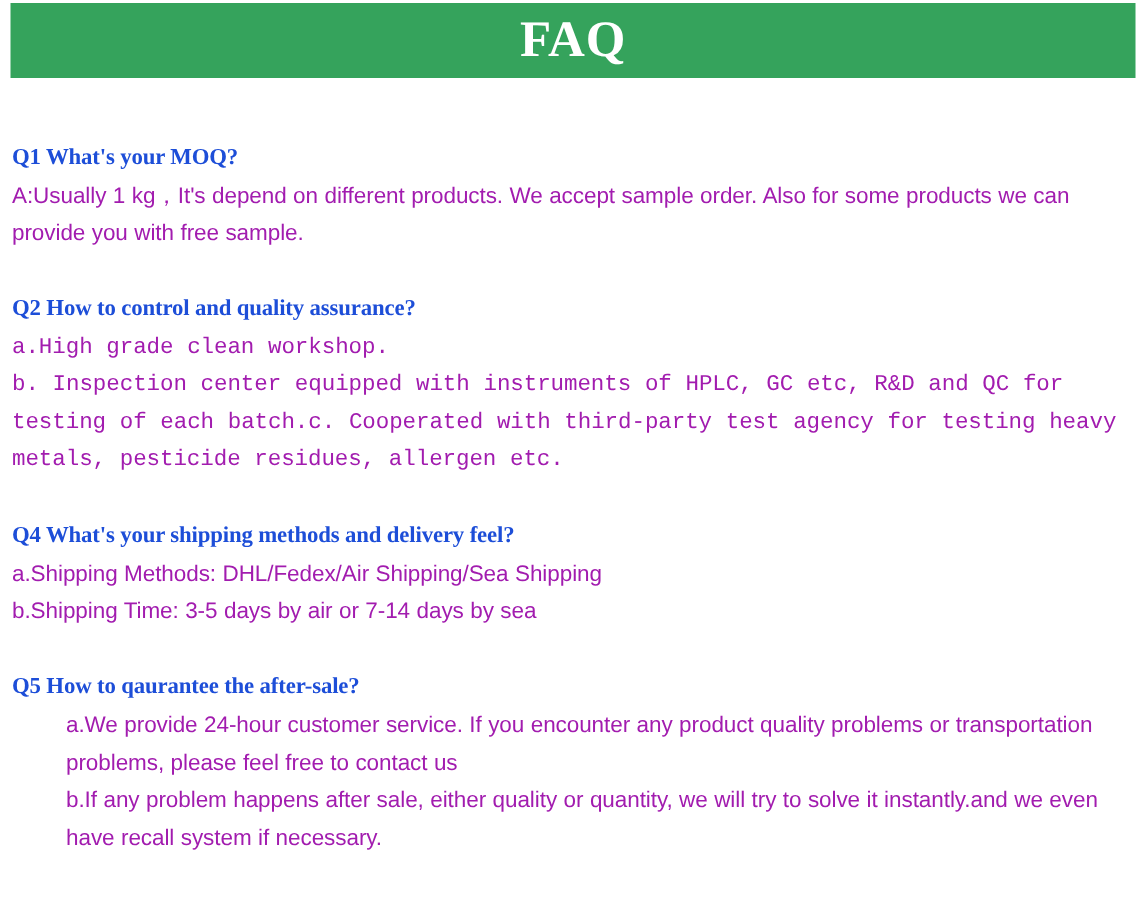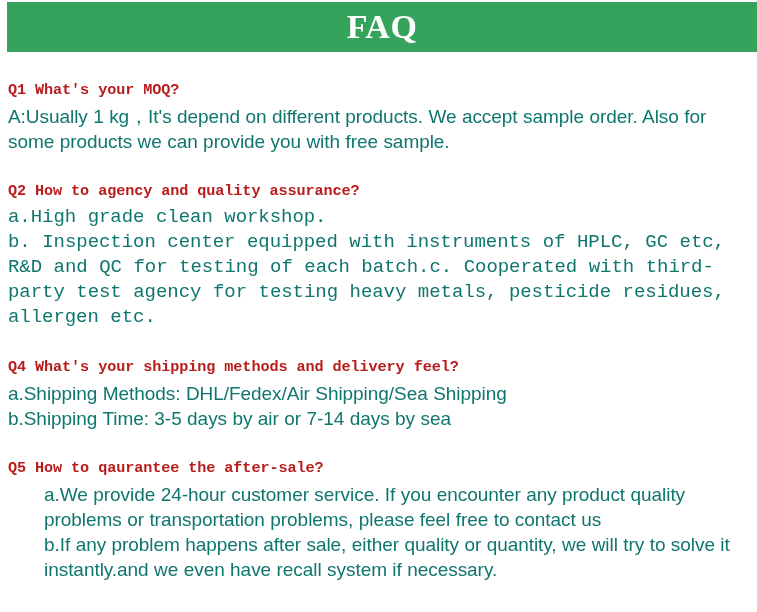--- a/index.html
+++ b/index.html
@@ -47,34 +47,34 @@
     top: 80px;
     width: 742px;
   }
   .faq-item {
     margin: 0 0 27px 0;
   }
   .faq-item:last-child {
     margin-bottom: 0;
   }
   .faq-question {
-    font-family: Liberation Mono, monospace;
+    font-family: Liberation Serif, serif;
     font-weight: bold;
     font-size: 15.2px;
     line-height: 21px;
-    color: #b91c1c;
-    margin: 0 0 3px 0;
+    color: #1d4ed8;
+    margin: 14px 0 3px 0;
     letter-spacing: -0.1px;
   }
   .faq-answer {
     font-family: "Liberation Sans", sans-serif;
     font-weight: normal;
-    font-size: 19px;
+    font-size: 15px;
     line-height: 25px;
-    color: #0f766e;
+    color: #a21caf;
     margin: 0;
     letter-spacing: -0.05px;
     word-spacing: 0.2px;
   }
 </style>
 </head>
 <body>
 
 <div class="page">
 
@@ -83,21 +83,21 @@
   </div>
 
   <div class="faq-body">
 
     <div class="faq-item">
       <p class="faq-question">Q1 What's your MOQ?</p>
       <p class="faq-answer">A:Usually 1 kg，It's depend on different products. We accept sample order. Also for some products we can provide you with free sample.</p>
     </div>
 
     <div class="faq-item">
-      <p class="faq-question">Q2 How to agency and quality assurance?</p>
+      <p class="faq-question">Q2 How to control and quality assurance?</p>
       <p class="faq-answer" style="white-space: pre-line; font-family: Liberation Mono, monospace;">a.High grade clean workshop.
 b. Inspection center equipped with instruments of HPLC, GC etc, R&amp;D and QC for testing of each batch.c. Cooperated with third-party test agency for testing heavy metals, pesticide residues, allergen etc.</p>
     </div>
 
 
     <div class="faq-item">
       <p class="faq-question">Q4 What's your shipping methods and delivery feel?</p>
       <p class="faq-answer" style="white-space: pre-line;">a.Shipping Methods: DHL/Fedex/Air Shipping/Sea Shipping
 b.Shipping Time: 3-5 days by air or 7-14 days by sea</p>
     </div>

